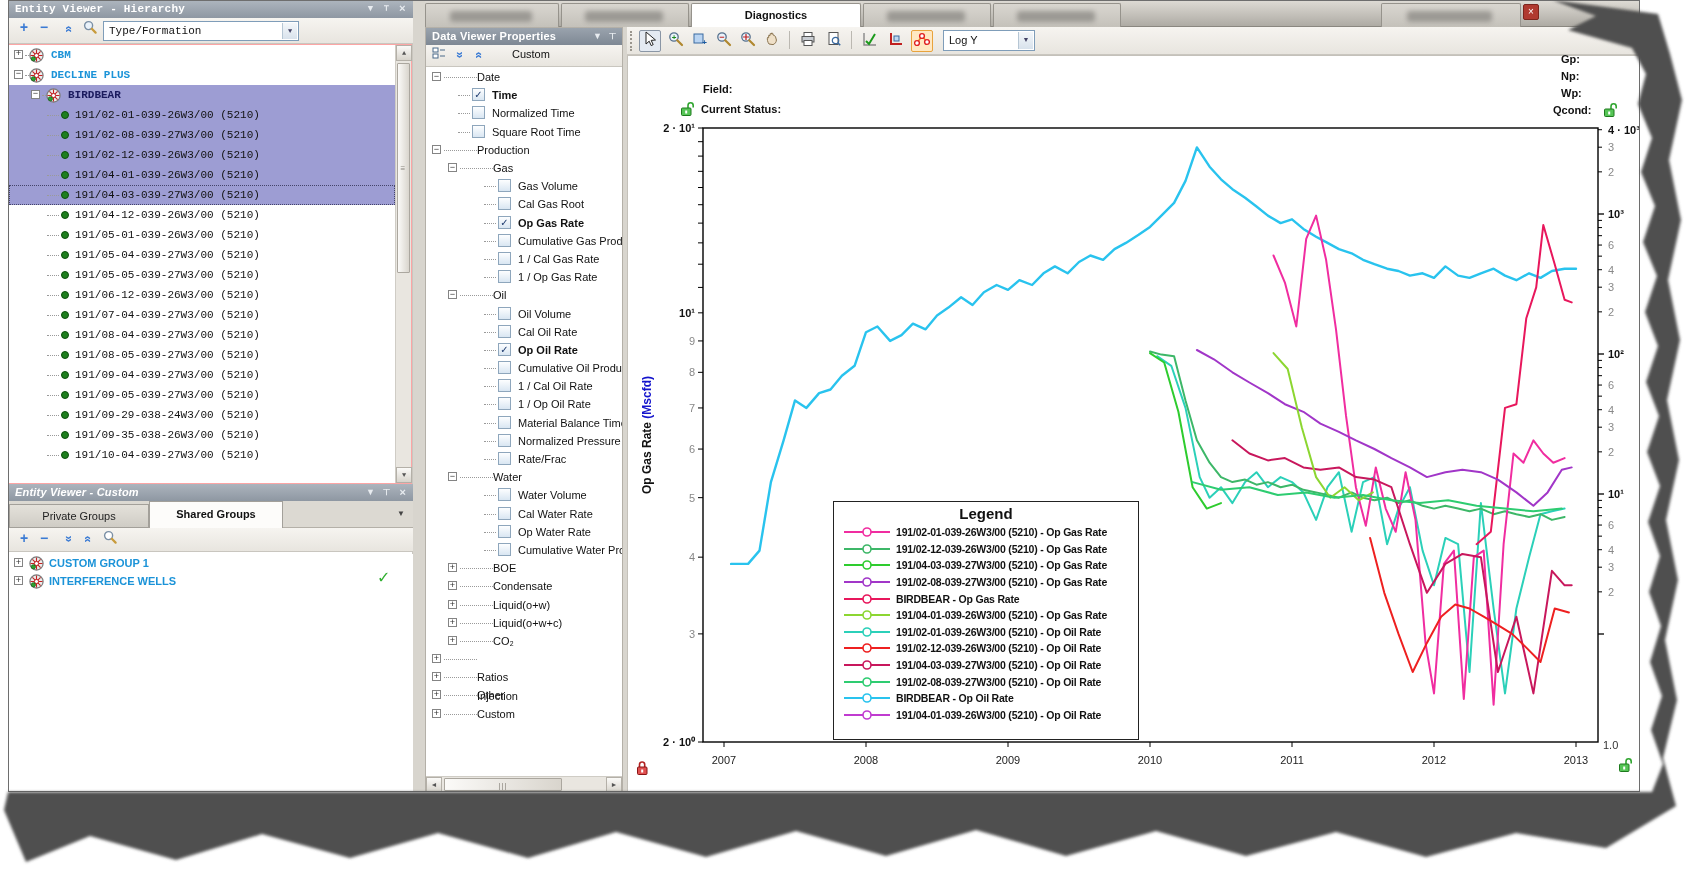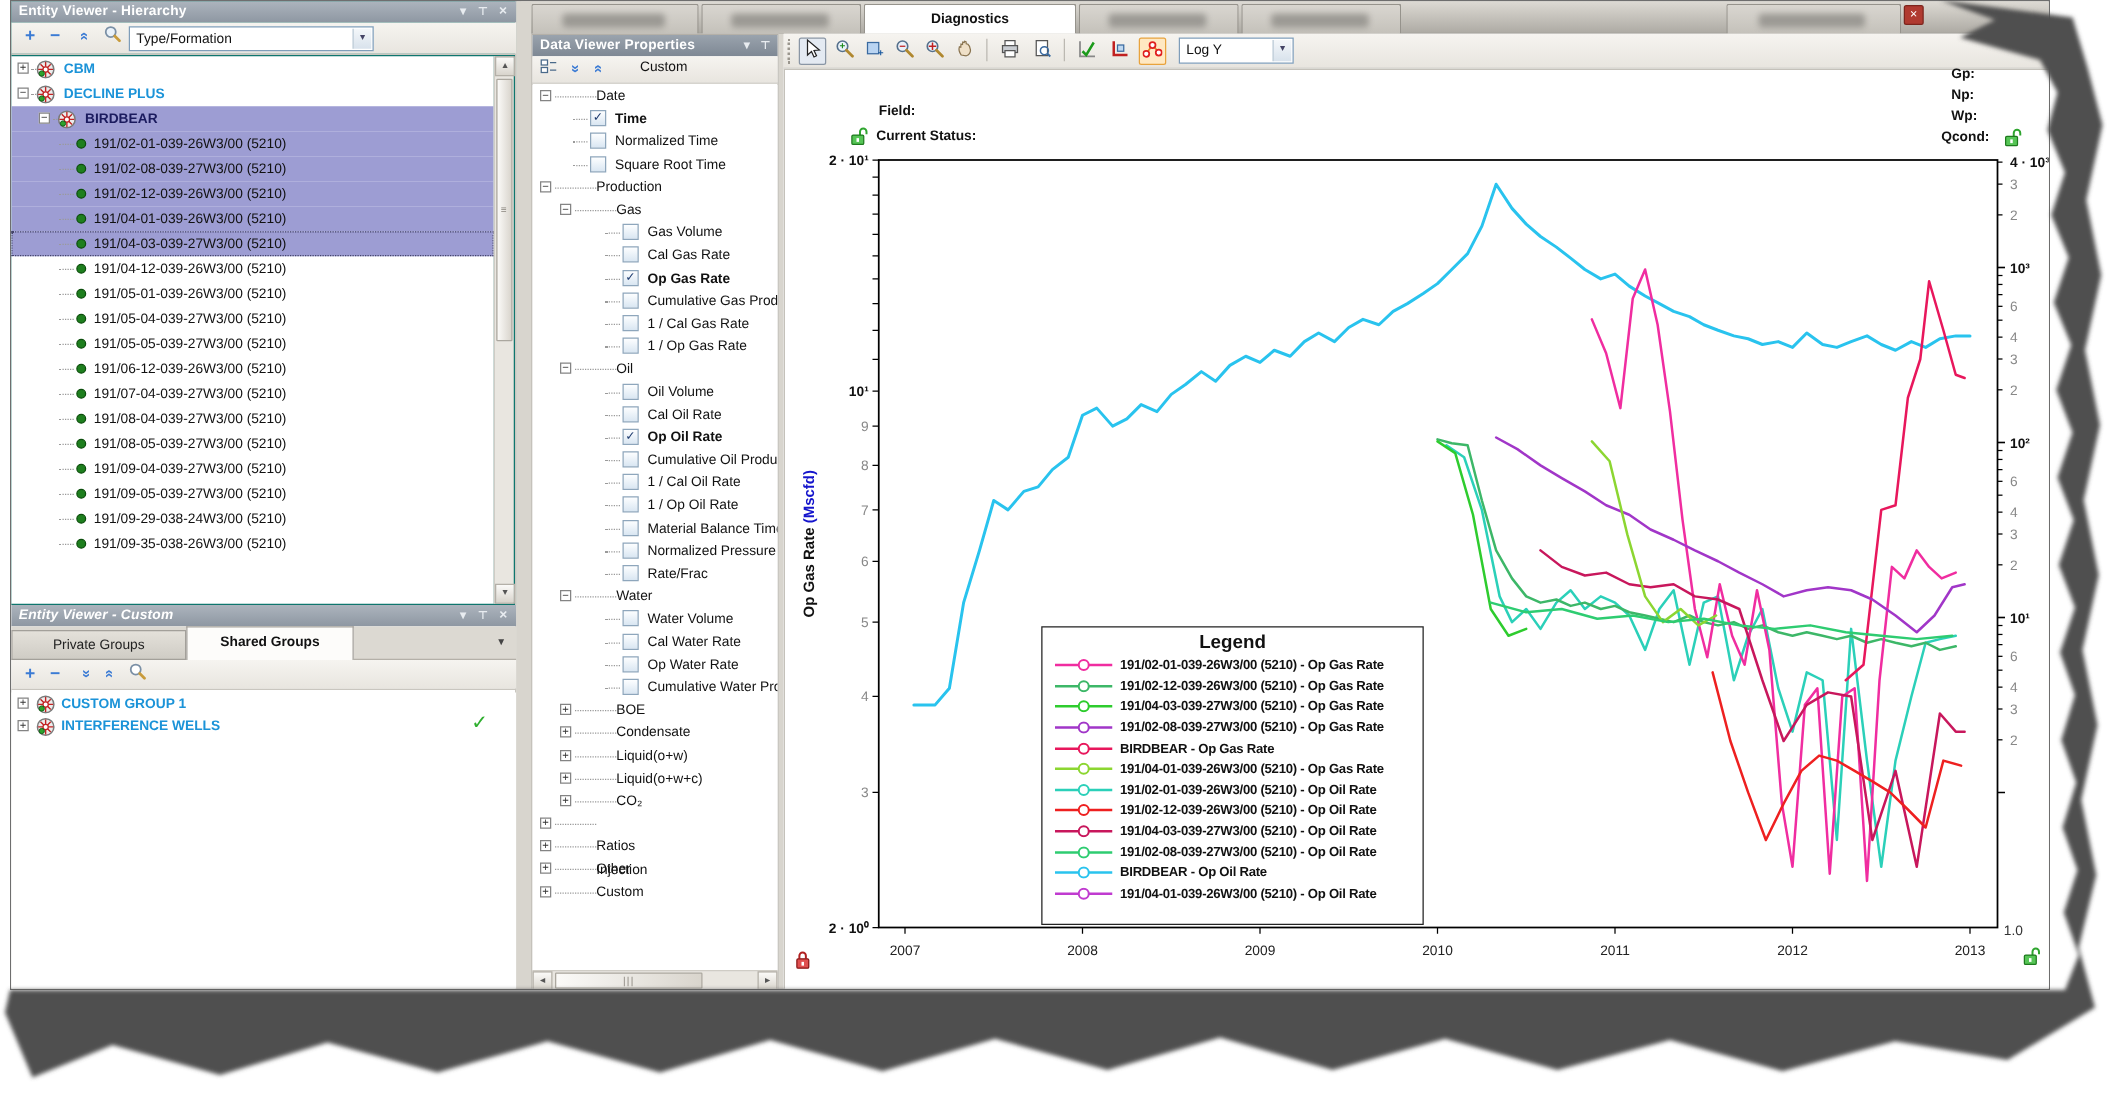--- a/index.html
+++ b/index.html
@@ -86,21 +86,21 @@
         </div>
     <div class="tab" style="left:964px;width:140px;">
           <span class="blob"></span>
         </div>
     <div style="position:absolute;left:1106px;top:3px;width:16px;height:16px;background:#B03A30;border:1px solid #7d251d;color:#fff;font-size:10px;line-height:14px;text-align:center;border-radius:2px;">×</div>
   </div>
 
   <div style="position:absolute;left:386px;top:2px;width:11px;height:12px;color:#555;font-size:9px;">⊤</div>
   <div style="position:absolute;left:398px;top:2px;width:11px;height:12px;color:#555;font-size:10px;">×</div>
 
-  <div style="position:absolute;left:0;top:0;width:404px;height:483px;background:#0f766e;border-right:1px solid #C9C6BF;">
+  <div style="position:absolute;left:0;top:0;width:404px;height:483px;background:#fca5a5;border-right:1px solid #C9C6BF;font-family:Liberation Mono, monospace;">
     <div class="panel-header" style="left:0;top:0;width:404px;">
       <span>Entity Viewer - Hierarchy</span>
       <span class="hdr-ico" style="right:36px;">▼</span>
       <span class="hdr-ico" style="right:20px;">⊤</span>
       <span class="hdr-ico" style="right:4px;font-size:11px;">×</span>
     </div>
     <div class="toolbar" style="left:0;top:17px;width:404px;height:26px;">
       <span class="tbtn" style="left:6px;">+</span>
       <span class="tbtn" style="left:26px;">−</span>
       <span class="tbtn" style="left:50px;"><span class="chev up">«</span></span>
@@ -227,20 +227,25 @@
           <div class="tree-row" style="height: 20px;">
             <span class="t-dots" style="left: 38px; width: 12px;"></span>
             <span class="bullet" style="left: 52px;"></span>
             <span class="t-label" style="left: 66px;">191/09-29-038-24W3/00 (5210)</span>
           </div>
           <div class="tree-row" style="height: 20px;">
             <span class="t-dots" style="left: 38px; width: 12px;"></span>
             <span class="bullet" style="left: 52px;"></span>
             <span class="t-label" style="left: 66px;">191/09-35-038-26W3/00 (5210)</span>
           </div>
+          <div class="tree-row" style="height: 20px;">
+            <span class="t-dots" style="left: 38px; width: 12px;"></span>
+            <span class="bullet" style="left: 52px;"></span>
+            <span class="t-label" style="left: 66px;">191/10-04-039-27W3/00 (5210)</span>
+          </div>
         </div>
 
     <div class="scroll-v" style="left:386px;top:44px;height:438px;">
       <div class="sbtn" style="left:0;top:0;">▲</div>
       <div class="sthumb" style="left:1px;top:18px;width:13px;height:210px;">
             <span class="grip">≡</span>
           </div>
       <div class="sbtn" style="left:0;bottom:0;">▼</div>
     </div>
   </div>
@@ -347,21 +352,21 @@
             <span class="t-label" style="left: 67px;">Gas</span>
           </div>
           <div class="tree-row" style="height: 18.2px;">
             <span class="t-dots" style="left: 58px; width: 12px;"></span>
             <span class="cb" style="left: 72px;"></span>
             <span class="t-label" style="left: 92px;">Gas Volume</span>
           </div>
           <div class="tree-row" style="height: 18.2px;">
             <span class="t-dots" style="left: 58px; width: 12px;"></span>
             <span class="cb" style="left: 72px;"></span>
-            <span class="t-label" style="left: 92px;">Cal Gas Rate</span>
+            <span class="t-label" style="left: 92px;">Cal Gas Root</span>
           </div>
           <div class="tree-row" style="height: 18.2px;">
             <span class="t-dots" style="left: 58px; width: 12px;"></span>
             <span class="cb" style="left: 72px;">✓</span>
             <span class="t-label" style="left: 92px; font-weight: bold;">Op Gas Rate</span>
           </div>
           <div class="tree-row" style="height: 18.2px;">
             <span class="t-dots" style="left: 58px; width: 12px;"></span>
             <span class="cb" style="left: 72px;"></span>
             <span class="t-label" style="left: 92px;">Cumulative Gas Production</span>

